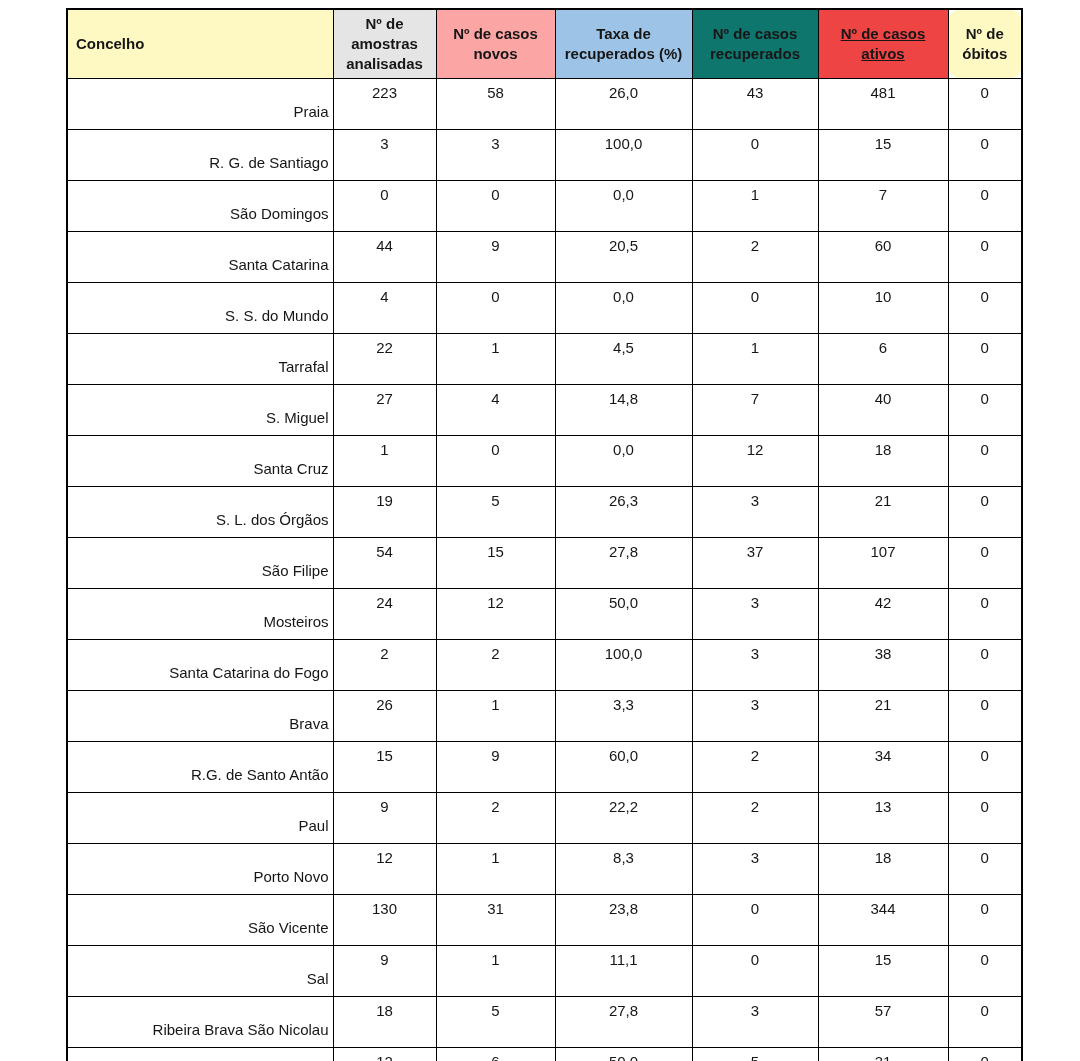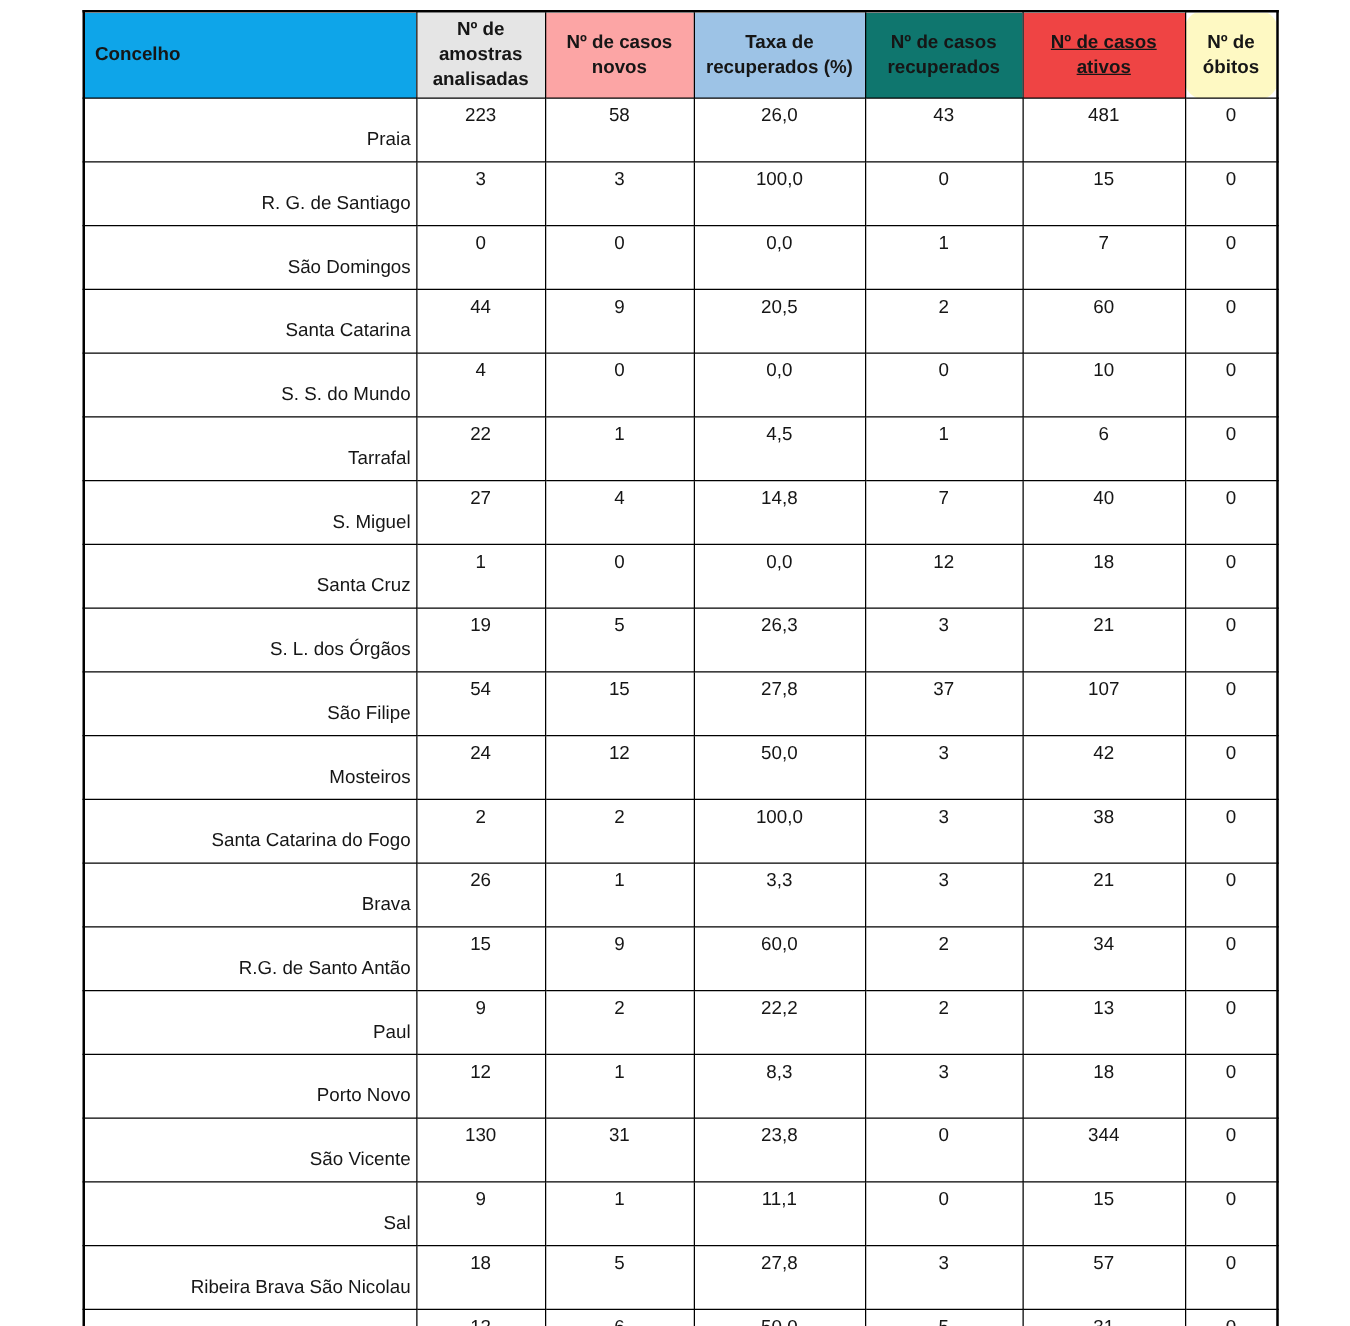--- a/index.html
+++ b/index.html
@@ -66,21 +66,21 @@
       <col style="width:266px">
       <col style="width:103px">
       <col style="width:119px">
       <col style="width:137px">
       <col style="width:126px">
       <col style="width:130px">
       <col style="width:74px">
     </colgroup>
     <thead>
       <tr>
-        <th class="name-cell" style="background: #0ea5e9;">Concelho</th>
+        <th class="name-cell" style="background: #fef9c3;">Concelho</th>
         <th class="hdr" style="background: #e5e5e5;">Nº de amostras analisadas</th>
         <th class="hdr" style="background: #fca5a5;">Nº de casos novos</th>
         <th class="hdr" style="background: rgb(157, 195, 230);">Taxa de recuperados (%)</th>
         <th class="hdr" style="background: #0f766e;">Nº de casos recuperados</th>
         <th class="hdr" style="background: #ef4444; text-decoration: underline;">Nº de casos ativos</th>
         <th class="hdr" style="background: #fef9c3; border-radius: 14px;">Nº de óbitos</th>
       </tr>
     </thead>
     <tbody id="table-body">
         <tr>

